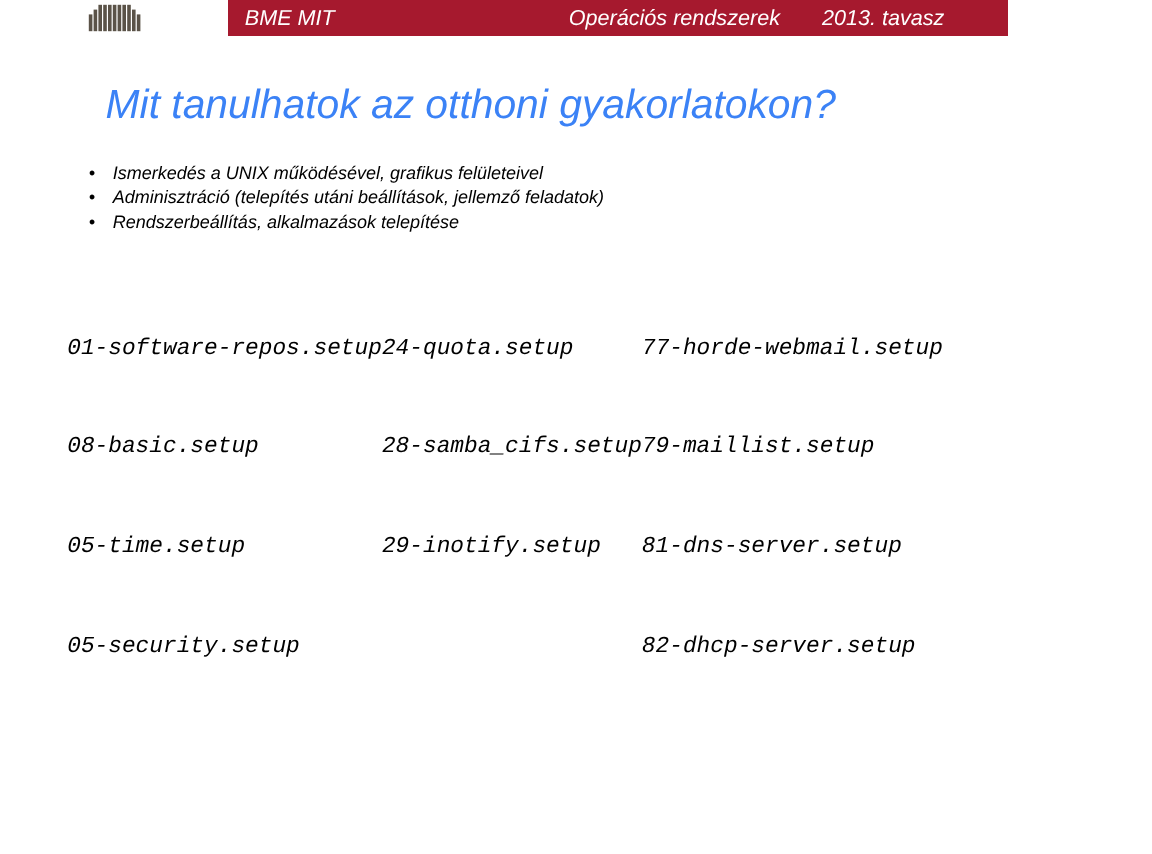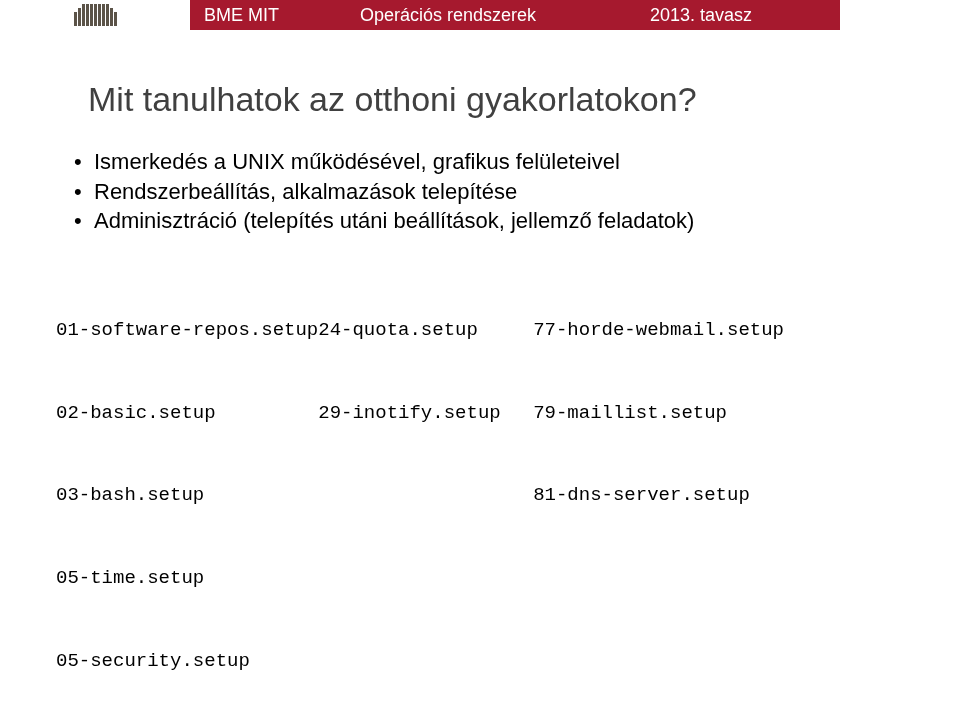--- a/index.html
+++ b/index.html
@@ -1,33 +1,33 @@
 <!DOCTYPE html>
 <html><head>
 <meta charset="utf-8">
 <style>
   * { box-sizing: border-box; margin: 0; padding: 0; }
   html, body { width: 960px; height: 712px; font-family: Arial, Helvetica, sans-serif; background: #fff; }
-  .slide { width: 840px; height: 712px; position: relative; display: flex; flex-direction: column; }
+  .slide { width: 840px; height: 712px; position: relative; display: flex; flex-direction: column; font-style: italic; }
 
   
   .topbar { height: 30px; background: #a6192e; color: #fff; display: flex; align-items: center; font-size: 18px; }
   .logo { width: 190px; height: 30px; background: #fff; display: flex; align-items: center; justify-content: center; }
   .logo-inner { display: flex; align-items: flex-end; }
   .building { display: flex; align-items: flex-end; gap: 1px; margin: 0 4px; }
   .col { width: 3px; background: #5b5348; }
   .col.c1 { height: 14px; } .col.c2 { height: 18px; } .col.c3 { height: 22px; }
   .topbar-left { width: 170px; padding-left: 14px; }
-  .topbar-center { flex: 1; text-align: left; }
-  .topbar-right { width: 190px; text-align: left; padding-right: 18px; }
+  .topbar-center { flex: 1; text-align: right; }
+  .topbar-right { width: 190px; text-align: center; padding-right: 18px; }
 
   
   .body { flex: 1; padding: 28px 56px 0 56px; }
-  .title { color: #404040; font-size: 34px; font-weight: 400; margin: 22px 0 28px 32px; }
-  .bullets { font-size: 22px; color: #000; margin: 0 0 26px 18px; line-height: 1.35; }
+  .title { color: #3b82f6; font-size: 34px; font-weight: 400; margin: 10px 0 28px 32px; }
+  .bullets { font-size: 15px; color: #000; margin: 0 0 26px 18px; line-height: 1.35; }
   .bullets li { list-style: none; position: relative; padding-left: 20px; }
   .bullets li::before { content: "•"; position: absolute; left: 0; top: 0; }
 
   .mono-table { display: flex; gap: 0; font-family: "Courier New", Courier, monospace; font-size: 19px; line-height: 1.45; color: #000; }
   .mono-col { white-space: pre; }
   .colA { width: 310px; }
   .colB { width: 270px; }
   .colC { flex: 1; }
 </style>
 </head>
@@ -56,54 +56,55 @@
     <div class="topbar-left">BME MIT</div>
     <div class="topbar-center">Operációs rendszerek</div>
     <div class="topbar-right">2013. tavasz</div>
   </div>
 
   <div class="body">
     <h1 class="title">Mit tanulhatok az otthoni gyakorlatokon?</h1>
 
     <ul class="bullets">
       <li>Ismerkedés a UNIX működésével, grafikus felületeivel</li>
+      <li>Adminisztráció (telepítés utáni beállítások, jellemző feladatok)</li>
       <li>Rendszerbeállítás, alkalmazások telepítése</li>
-      <li>Adminisztráció (telepítés utáni beállítások, jellemző feladatok)</li>
     </ul>
 
     <div class="mono-table">
       <div class="mono-col colA">
         <div>01-software-repos.setup</div>
-        <div>02-basic.setup</div>
-        <div>03-bash.setup</div>
+        <div>08-basic.setup</div>
         <div>05-time.setup</div>
         <div>05-security.setup</div>
         
         
         
         
         
         
         
       </div>
       <div class="mono-col colB">
         <div>24-quota.setup</div>
+        <div>28-samba_cifs.setup</div>
         <div>29-inotify.setup</div>
         
         
         
         
         
         
         
       </div>
       <div class="mono-col colC">
         <div>77-horde-webmail.setup</div>
         <div>79-maillist.setup</div>
         <div>81-dns-server.setup</div>
+        <div>82-dhcp-server.setup</div>
         
         
         
         
         
         
       </div>
     </div>
   </div>
 

